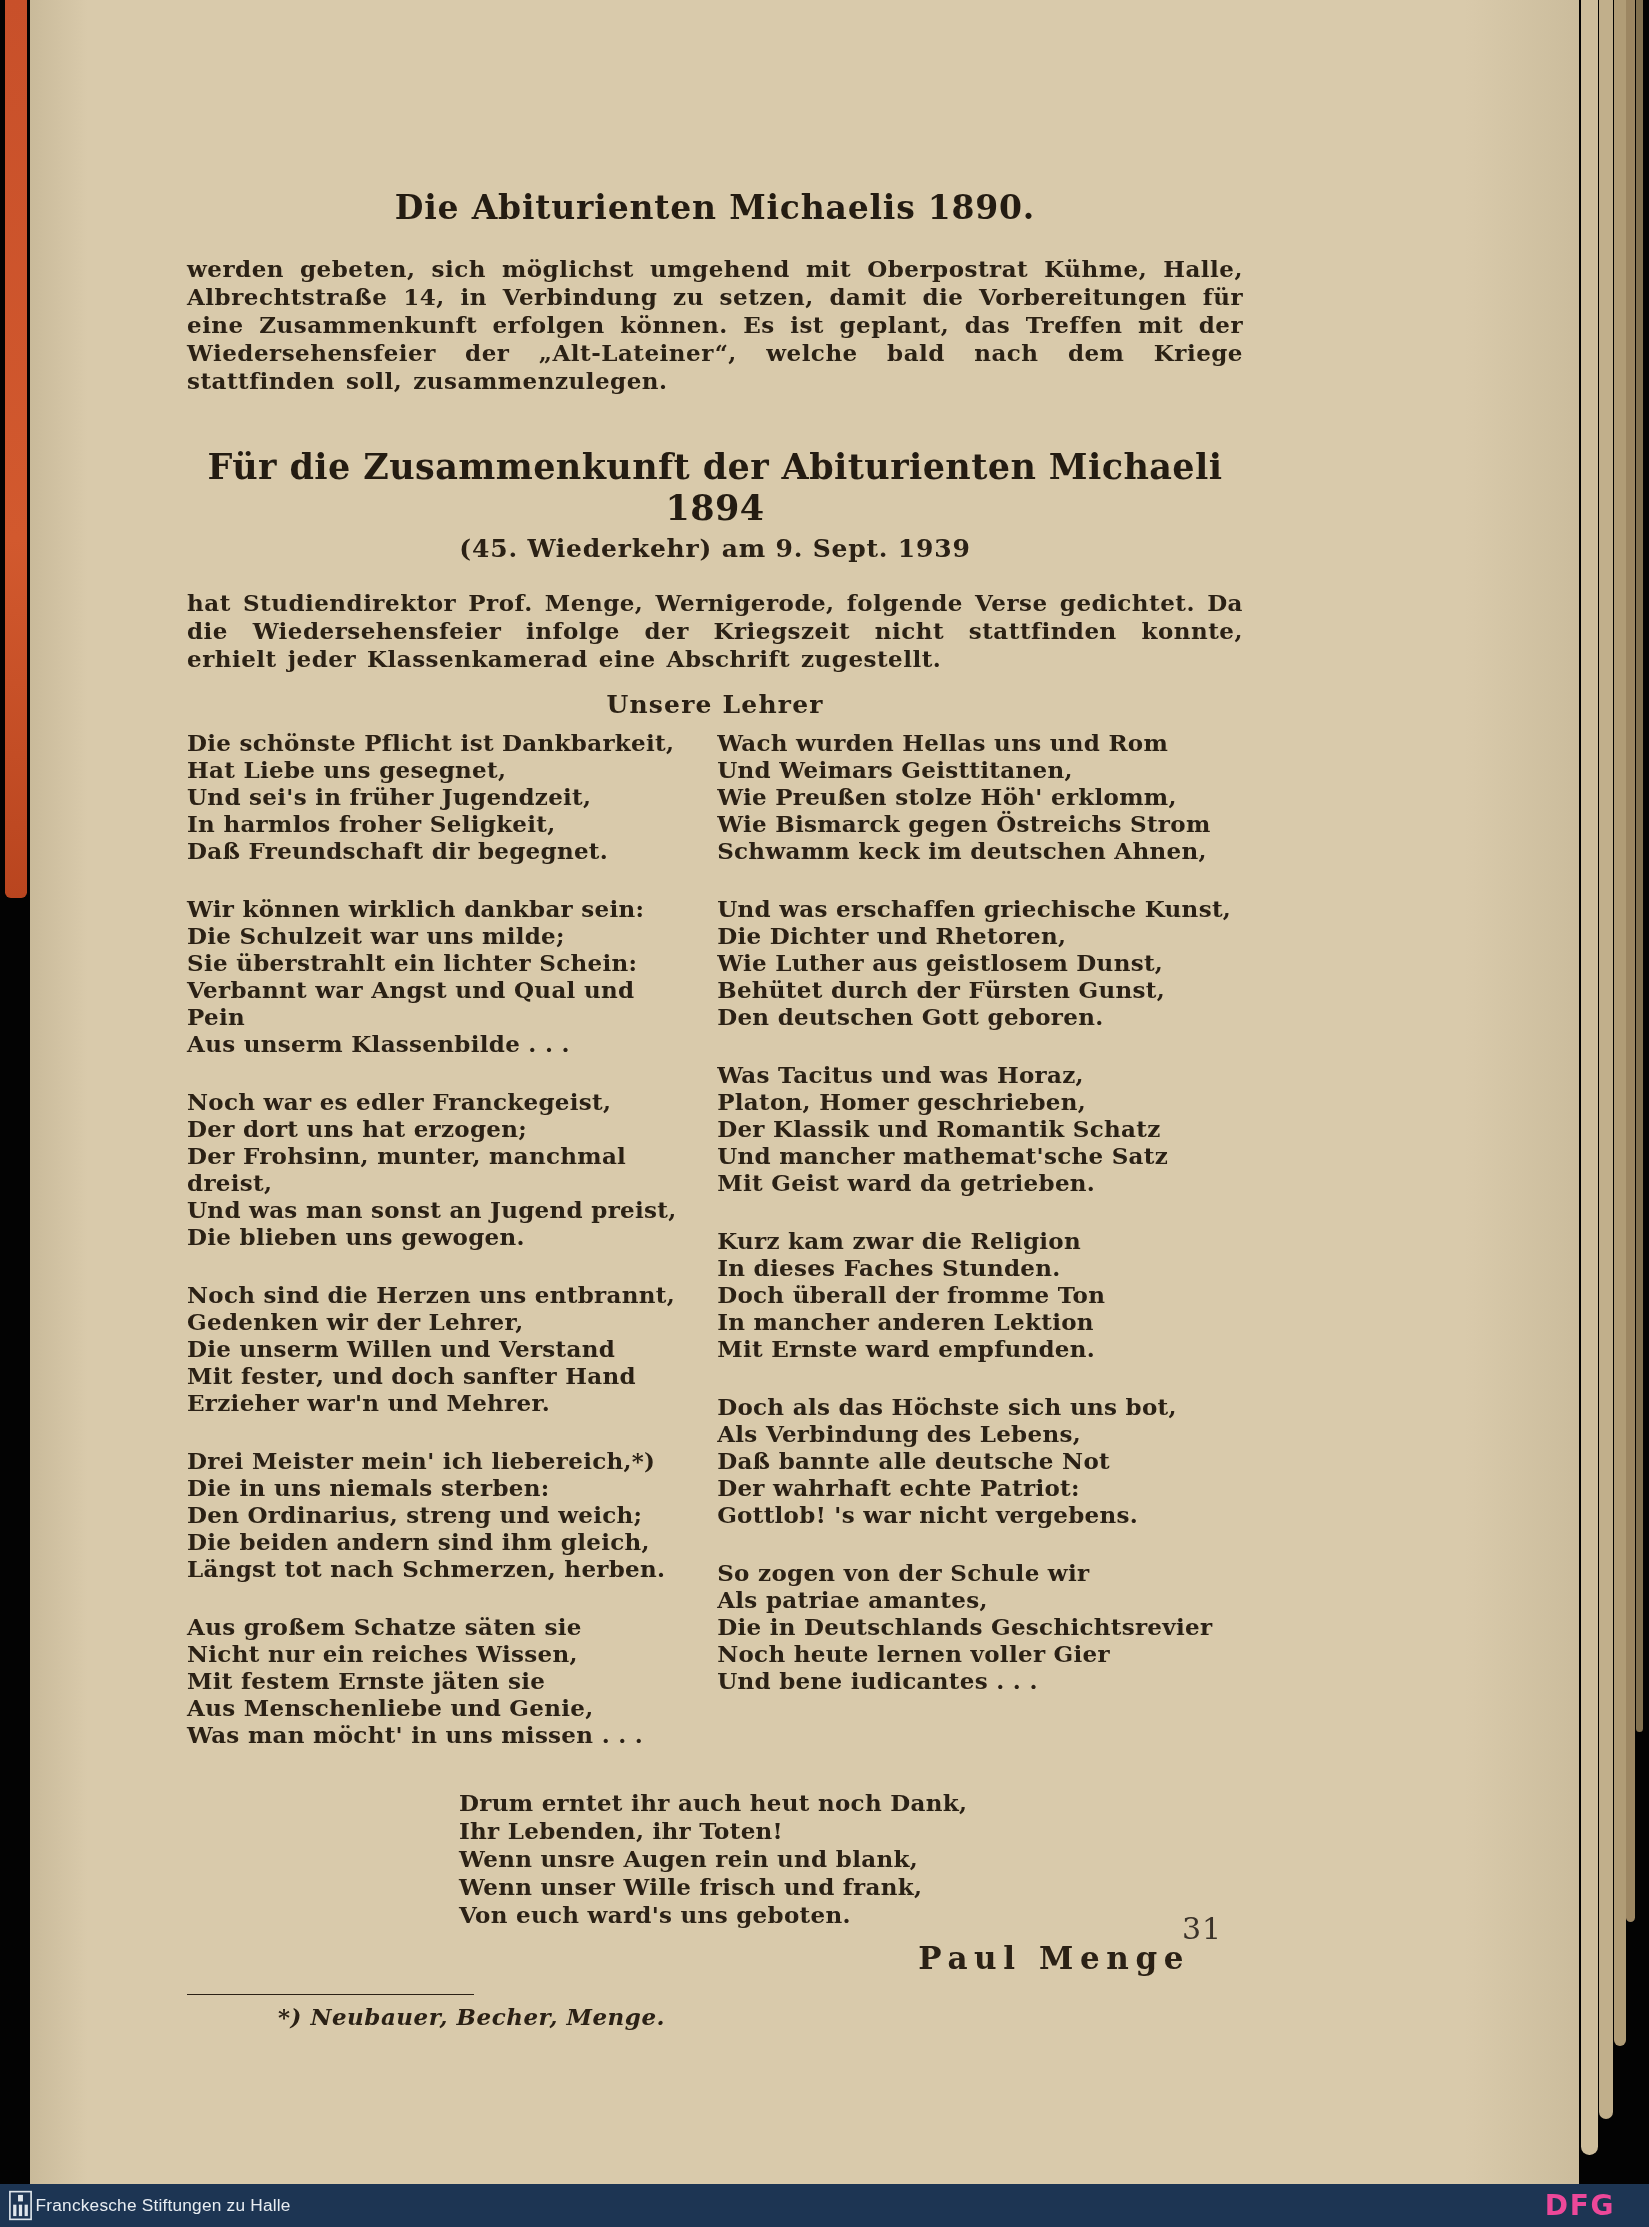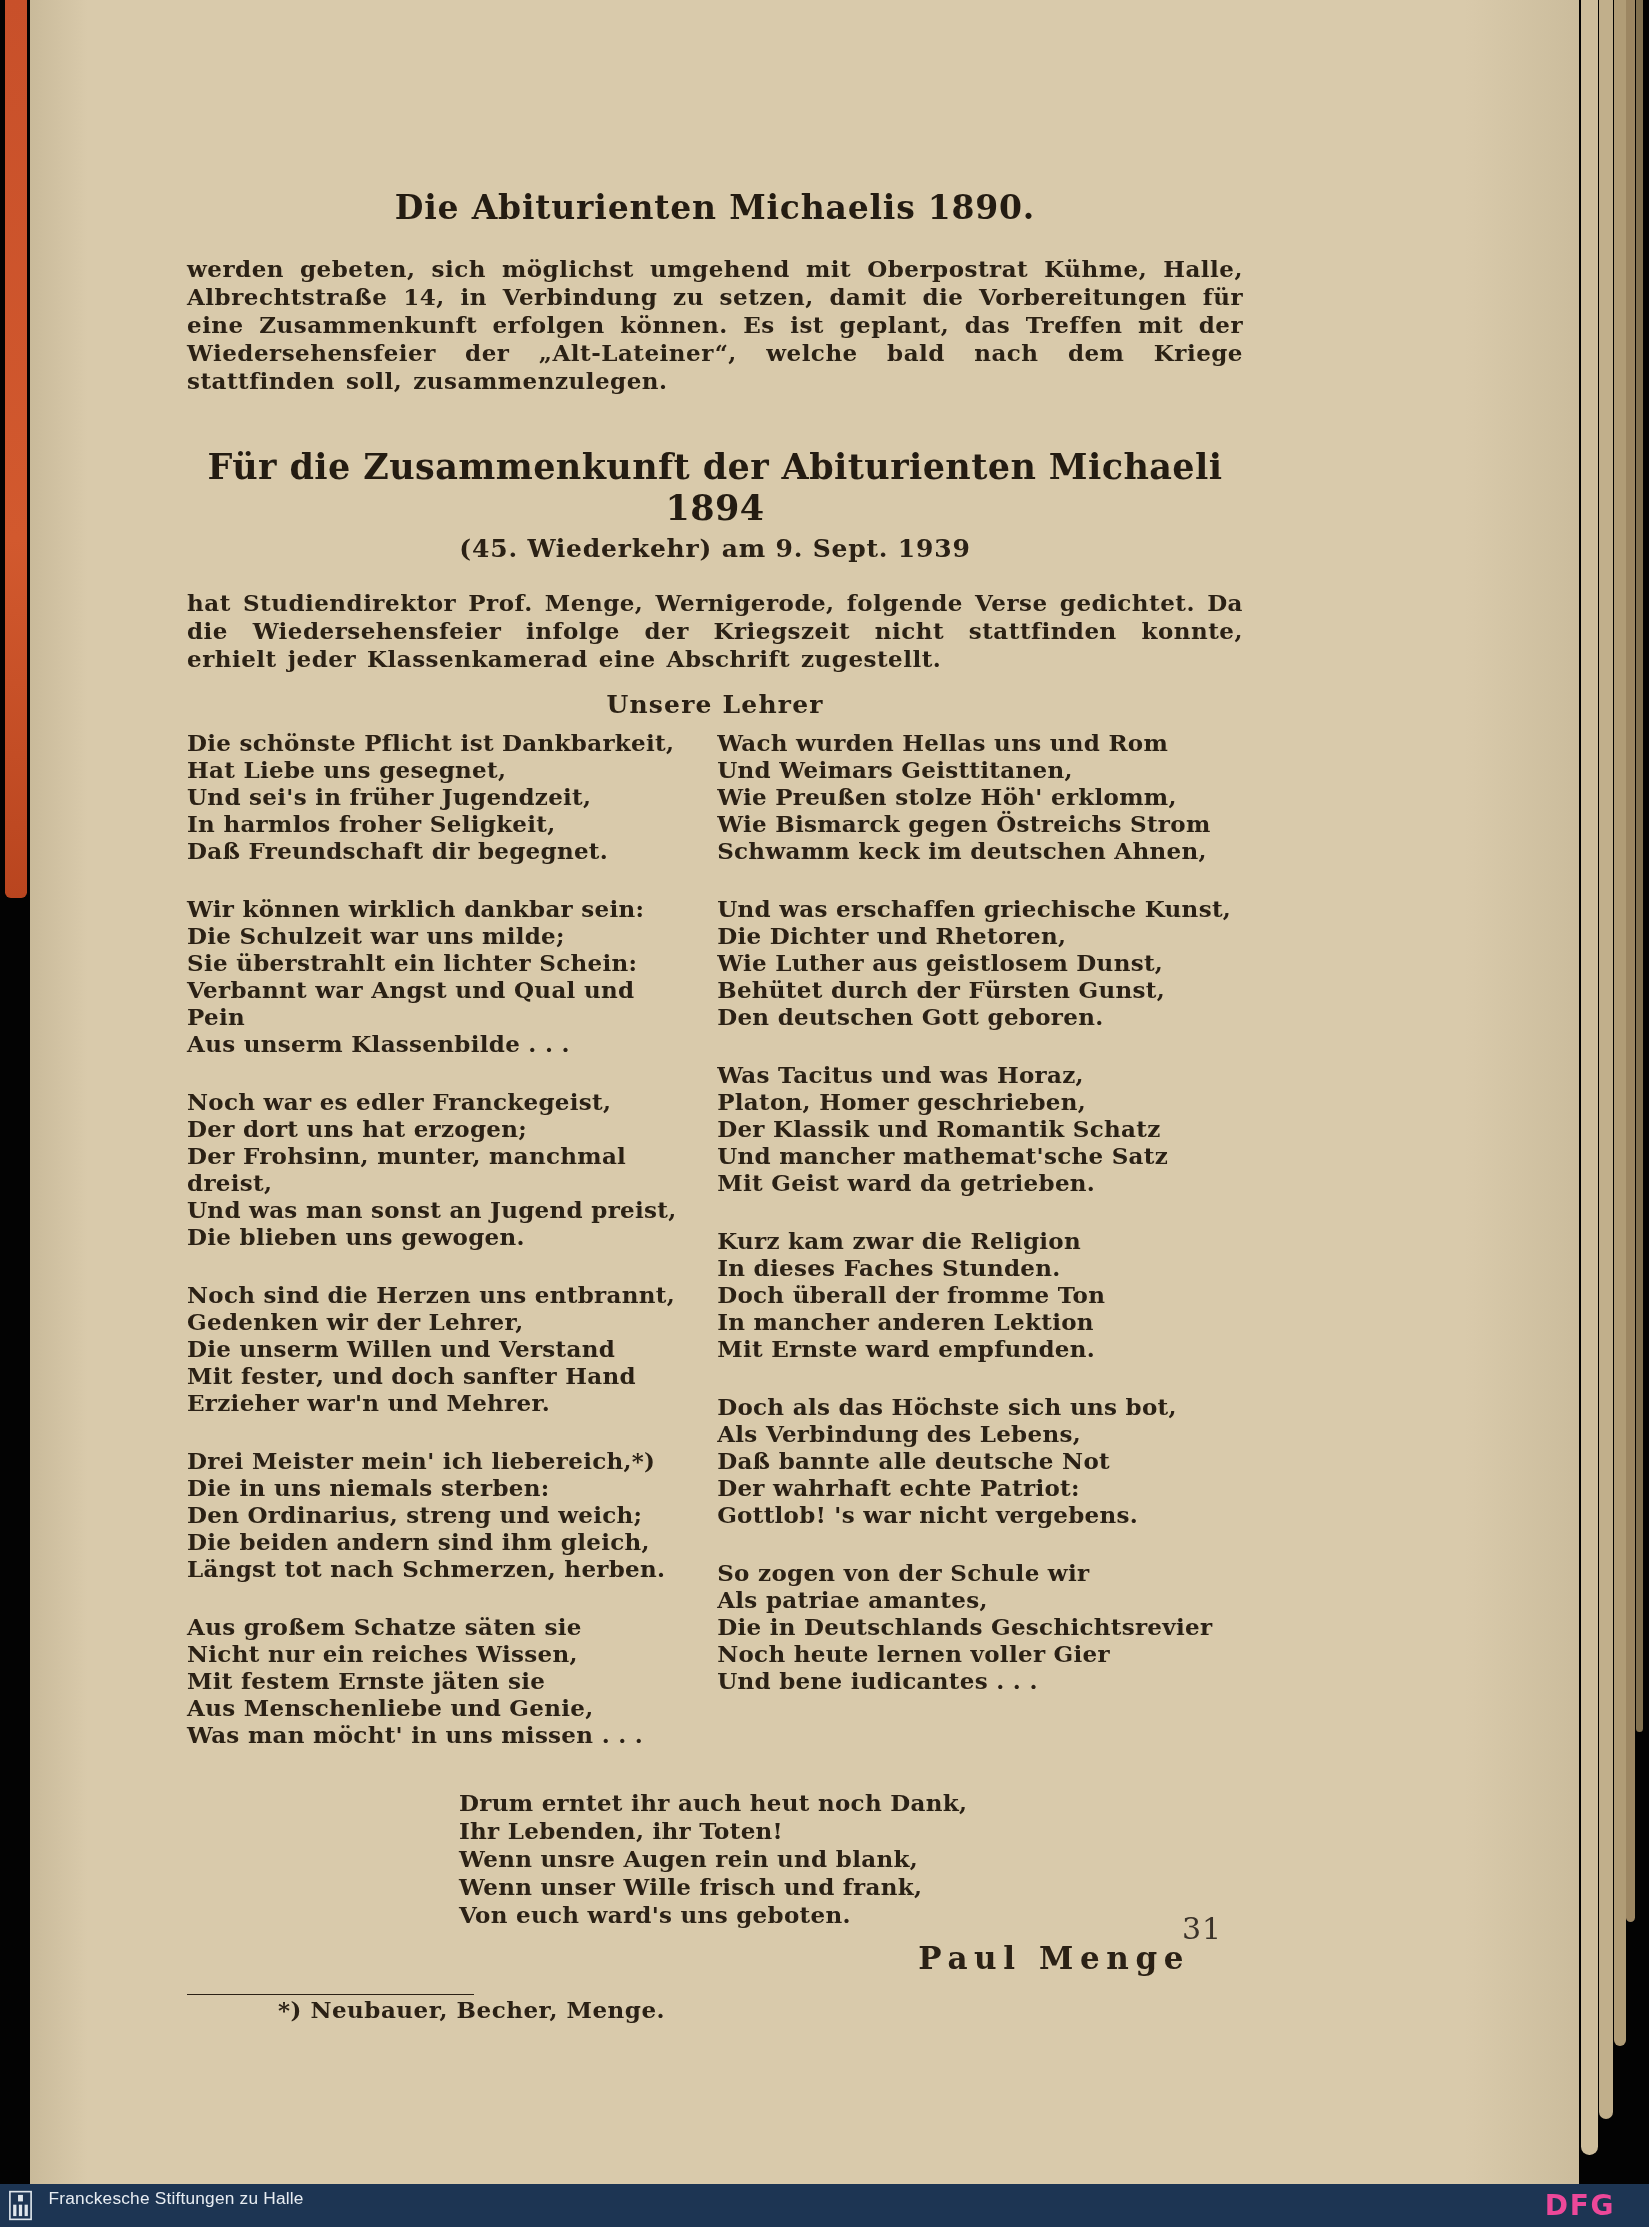--- a/index.html
+++ b/index.html
@@ -66,35 +66,35 @@
     font-size: 23px; line-height: 28px; letter-spacing: 0.3px;
   }
   .signature {
     margin-top: 11.5px; text-align: right; padding-right: 53px;
     font-size: 31px; letter-spacing: 6.6px;
   }
   .footnote-rule {
     width: 287px; border-top: 1.6px solid #2b2115; margin-top: 18px;
   }
   .footnote {
-    margin-top: 1px; margin-left: 91px; font-size: 23px; letter-spacing: 0.5px;
+    margin-top: 8px; margin-left: 91px; font-size: 23px; letter-spacing: 0.5px; font-style: italic;
   }
   .page-number {
     position: absolute; left: 1152px; top: 1911px;
     font-size: 30px; font-weight: 400; color: #3b332a; letter-spacing: 0.8px;
   }
 
   
   .footer-bar {
     position: absolute; left: 0; bottom: 0; width: 1650px; height: 43px;
     background: var(--footer-bar, #1d3553);
     display: flex; align-items: center; justify-content: space-between;
     font-family: "Liberation Sans", sans-serif;
   }
-  .inst { display: flex; gap: 14px; padding-left: 6.6px; }
+  .inst { display: flex; align-items: center; gap: 1px; padding-left: 6.6px; }
   .inst-logo { display: inline-flex; width: 28px; height: 35px; align-items: center; justify-content: center; }
   .inst-name { color: #e8edf2; font-size: 17.3px; letter-spacing: 0.2px; }
   .dfg {
     color: #ec4899; font-size: 28px; font-weight: 700; letter-spacing: 1.6px;
     padding-right: 35px; font-family: "DejaVu Sans", sans-serif;
   }
 </style>
 </head>
 <body>
 

